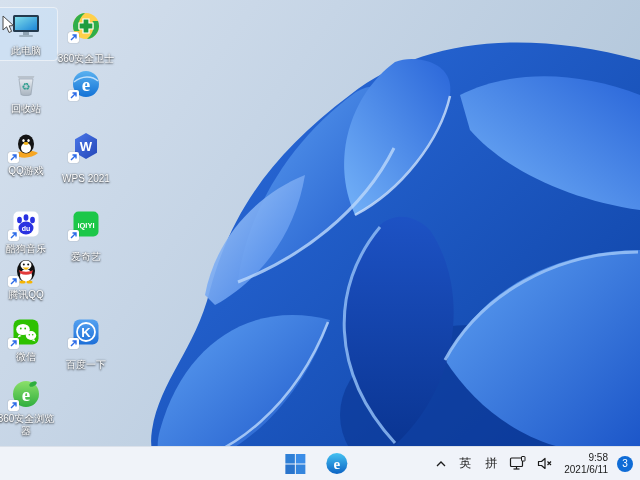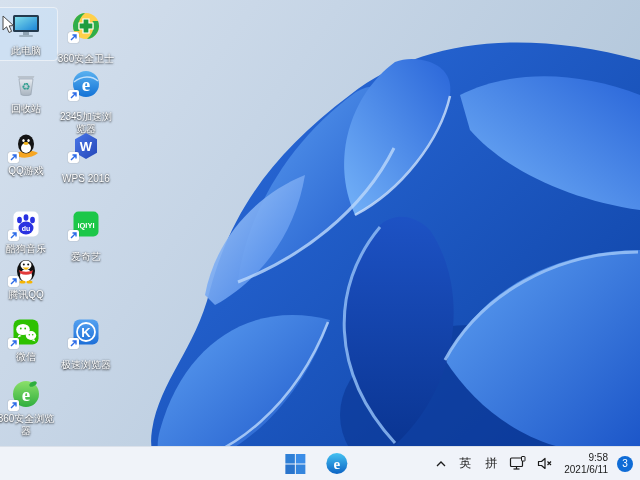--- a/index.html
+++ b/index.html
@@ -157,21 +157,20 @@
         <circle cx="16" cy="16" r="13" fill="url(#e2345)"></circle>
         <path d="M4,14 C12,7.5 22,7.5 28,13" stroke="#e8f4ff" stroke-width="1.6" fill="none" opacity="0.75"></path>
         <text x="16" y="22.5" font-size="19" font-weight="bold" fill="#fff" text-anchor="middle" class="eTxt">e</text>
       </svg>
       <span class="sc">
         <svg width="9" height="9" viewBox="0 0 9 9">
             <path d="M2,7 L7,2 M3.5,2 H7 V5.5" stroke="#2a6ae8" stroke-width="1.4" fill="none"></path>
           </svg>
       </span>
     </span>
-    <span class="lbl">2345加速浏览器</span>
   </div>
 
   <div class="cell c1 r3">
     <span class="ic">
       <svg width="32" height="32" viewBox="0 0 32 32">
         <path d="M5,24 C12,19.5 23,19.5 28,23 C22,28.5 9,29.5 5,24 Z" fill="#f6a623"></path>
         <ellipse cx="16" cy="14" rx="8" ry="9.5" fill="#141414"></ellipse>
         <ellipse cx="16" cy="18" rx="5" ry="5" fill="#fff"></ellipse>
         <ellipse cx="13.5" cy="10.5" rx="1.2" ry="1.6" fill="#fff"></ellipse>
         <ellipse cx="18.5" cy="10.5" rx="1.2" ry="1.6" fill="#fff"></ellipse>
@@ -197,21 +196,21 @@
           </defs>
         <path d="M16,3 L27,9.2 V22.8 L16,29 L5,22.8 V9.2 Z" fill="url(#wpsG)"></path>
         <text x="16" y="21" font-size="13" font-weight="bold" fill="#fff" text-anchor="middle">W</text>
       </svg>
       <span class="sc">
         <svg width="9" height="9" viewBox="0 0 9 9">
             <path d="M2,7 L7,2 M3.5,2 H7 V5.5" stroke="#2a6ae8" stroke-width="1.4" fill="none"></path>
           </svg>
       </span>
     </span>
-    <span class="lbl">WPS 2016</span>
+    <span class="lbl">WPS 2021</span>
   </div>
 
   <div class="cell c1 r4">
     <span class="ic">
       <svg width="32" height="32" viewBox="0 0 32 32">
         <rect x="3.5" y="3.5" width="25" height="25" rx="5" fill="#fff"></rect>
         <ellipse cx="9.5" cy="12" rx="2.4" ry="3.2" fill="#2932e1"></ellipse>
         <ellipse cx="16" cy="9.5" rx="2.4" ry="3.2" fill="#2932e1"></ellipse>
         <ellipse cx="22.5" cy="12" rx="2.4" ry="3.2" fill="#2932e1"></ellipse>
         <ellipse cx="16" cy="20" rx="7.5" ry="6.5" fill="#2932e1"></ellipse>
@@ -298,21 +297,21 @@
         <rect x="3.5" y="3.5" width="25" height="25" rx="6" fill="url(#kgG)"></rect>
         <circle cx="16" cy="16" r="9" fill="none" stroke="#fff" stroke-width="1.8"></circle>
         <text x="16" y="20.8" font-size="13" font-weight="bold" fill="#fff" text-anchor="middle">K</text>
       </svg>
       <span class="sc">
         <svg width="9" height="9" viewBox="0 0 9 9">
             <path d="M2,7 L7,2 M3.5,2 H7 V5.5" stroke="#2a6ae8" stroke-width="1.4" fill="none"></path>
           </svg>
       </span>
     </span>
-    <span class="lbl">极速浏览器</span>
+    <span class="lbl">百度一下</span>
   </div>
 
   <div class="cell c1 r7">
     <span class="ic">
       <svg width="32" height="32" viewBox="0 0 32 32">
         <defs>
             <linearGradient id="g360b" x1="0" y1="0" x2="0" y2="1">
           <stop offset="0" stop-color="#8ce06a"></stop>
               <stop offset="1" stop-color="#2fae3e"></stop>
             </linearGradient>

